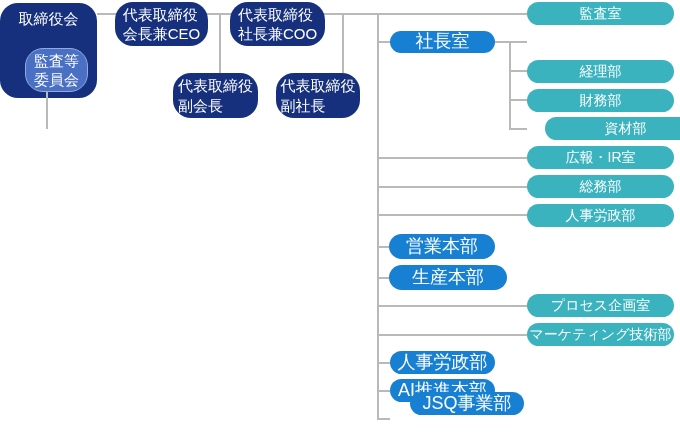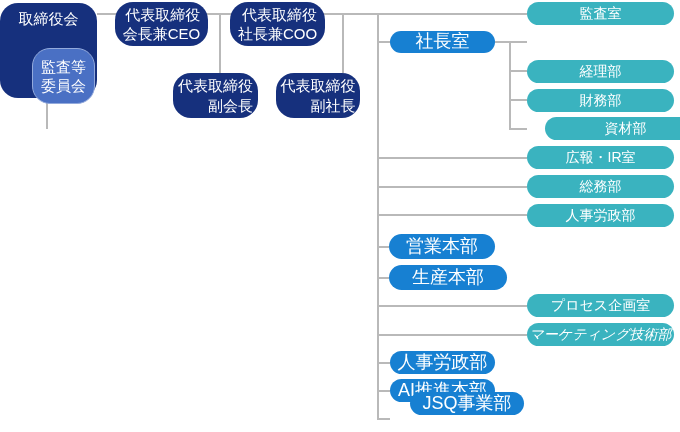--- a/index.html
+++ b/index.html
@@ -10,21 +10,21 @@
     font-family:"Liberation Sans","DejaVu Sans",sans-serif;
     overflow:hidden;
   }
   .line{position:absolute;background:#b9b9b9;z-index:1;}
   .line.h{height:2px;}
   .line.v{width:2px;}
   .line.over{z-index:3;}
   .node{
     position:absolute;z-index:2;
     display:flex;align-items:center;justify-content:center;
-    color:#ffffff;text-align:right;
+    color:#ffffff;text-align:left;
     white-space:pre-line;line-height:1.3;
     box-sizing:border-box;
     border-radius:18px;
   }
   .navy{background:#16307d;font-size:15px;}
   .mid{background:#4a70c4;font-size:15px;}
   .mid.inner{border:1px solid #93aadc;z-index:4;}
   .bright{background:#1780d2;font-size:18px;}
   .teal{background:#3ab3bf;font-size:14px;}
   .board{align-items:flex-start;padding-top:6px;}
@@ -53,21 +53,21 @@
   <div class="line h" style="left:377px;top:214px;width:150px;"></div>
   <div class="line h" style="left:377px;top:246px;width:12px;"></div>
   <div class="line h" style="left:377px;top:277px;width:12px;"></div>
   <div class="line h" style="left:377px;top:305px;width:150px;"></div>
   <div class="line h" style="left:377px;top:334px;width:150px;"></div>
   <div class="line h" style="left:377px;top:362px;width:13px;"></div>
   <div class="line h" style="left:377px;top:390px;width:13px;"></div>
   <div class="line h" style="left:377px;top:418px;width:13px;"></div>
 
   <div class="node navy board" style="left:0;top:3px;width:97px;height:95px;">取締役会</div>
-  <div class="node mid inner" style="left:32px;top:48px;width:63px;height:56px;">監査等
+  <div class="node mid inner" style="left:25px;top:48px;width:63px;height:44px;">監査等
 委員会</div>
 
   <div class="node navy" style="left:115px;top:2px;width:93px;height:44px;">代表取締役
 会長兼CEO</div>
   <div class="node navy" style="left:230px;top:2px;width:95px;height:44px;">代表取締役
 社長兼COO</div>
   <div class="node navy" style="left:173px;top:73px;width:85px;height:45px;">代表取締役
 副会長</div>
   <div class="node navy" style="left:276px;top:73px;width:84px;height:45px;">代表取締役
 副社長</div>
@@ -80,15 +80,15 @@
   <div class="node bright" style="left:390px;top:392px;width:114px;height:23px;margin-left:20px;">JSQ事業部</div>
 
   <div class="node teal" style="left:527px;top:2px;width:147px;height:23px;">監査室</div>
   <div class="node teal" style="left:527px;top:60px;width:147px;height:23px;">経理部</div>
   <div class="node teal" style="left:527px;top:89px;width:147px;height:23px;">財務部</div>
   <div class="node teal" style="left:545px;top:117px;width:147px;height:23px;padding-left:14px;">資材部</div>
   <div class="node teal" style="left:527px;top:146px;width:147px;height:23px;">広報・IR室</div>
   <div class="node teal" style="left:527px;top:175px;width:147px;height:23px;">総務部</div>
   <div class="node teal" style="left:527px;top:204px;width:147px;height:23px;">人事労政部</div>
   <div class="node teal" style="left:527px;top:294px;width:147px;height:23px;">プロセス企画室</div>
-  <div class="node teal" style="left:527px;top:323px;width:147px;height:23px;font-style:italic;">マーケティング技術部</div>
+  <div class="node teal" style="left:527px;top:323px;width:147px;height:23px;">マーケティング技術部</div>
 
 </div>
 
 </body></html>

